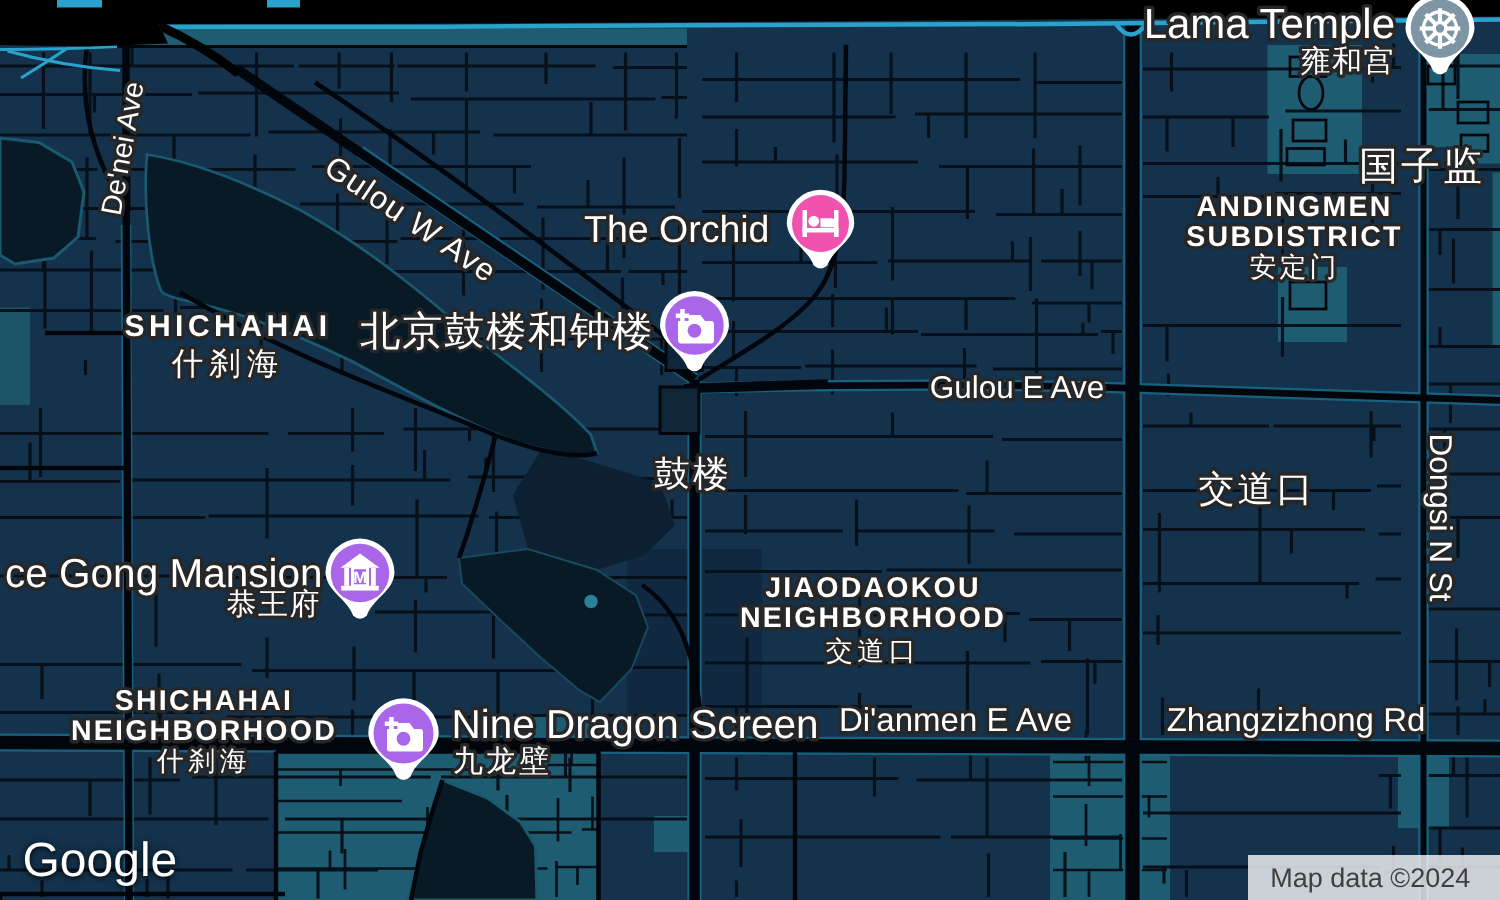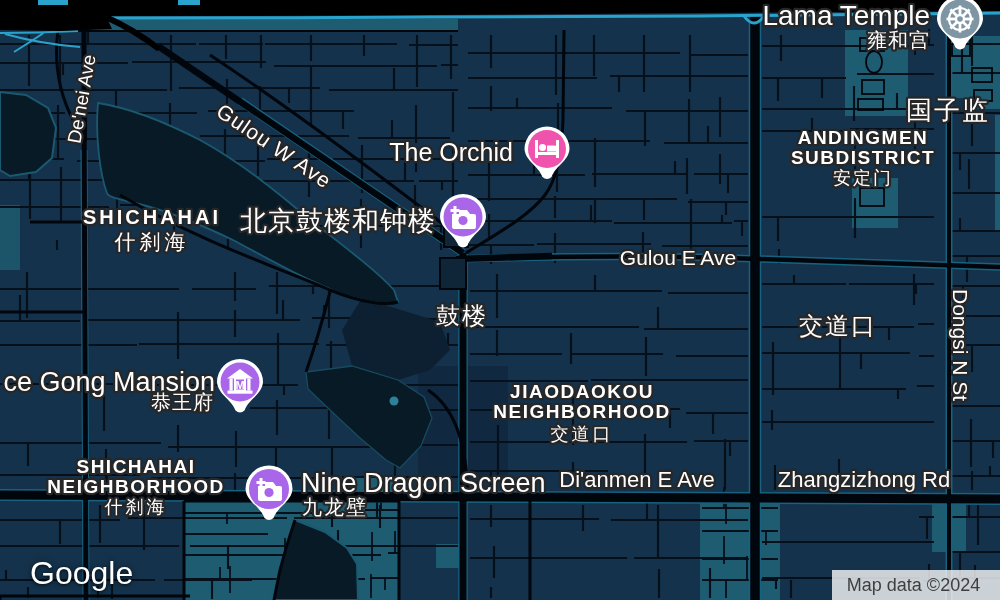--- a/index.html
+++ b/index.html
@@ -1,17 +1,17 @@
 <!DOCTYPE html>
 <html><head><meta charset="utf-8"><style>
 html,body{margin:0;padding:0;}
 body{width:1000px;height:600px;overflow:hidden;background:#14324b;font-family:"Liberation Sans",sans-serif;}
 .wrap{position:relative;width:1000px;height:600px;}
 svg{position:absolute;top:0;left:0;}
-.glogo{position:absolute;left:30px;top:555px;color:#fff;font-size:32px;font-weight:500;text-shadow:0 1px 3px rgba(0,0,0,0.65),0 0 6px rgba(0,0,0,0.4);}
+.glogo{position:absolute;left:15px;top:555px;color:#fff;font-size:32px;font-weight:500;text-shadow:0 1px 3px rgba(0,0,0,0.65),0 0 6px rgba(0,0,0,0.4);}
 .attr{position:absolute;right:0px;top:570px;width:168px;height:44px;background:rgba(255,255,255,0.78);color:#3f3f3f;font-size:18px;line-height:30px;text-align:center;padding-right:5px;box-sizing:border-box;}
 </style></head><body>
 <div class="wrap">
 <svg width="1000" height="600" viewBox="0 0 1000 600">
 
 <rect x="0" y="0" width="1000" height="600" fill="#14324b"></rect>
 
 <rect x="418" y="366" width="90" height="112" fill="#102840"></rect>
 
 <rect x="75" y="19" width="383" height="12" fill="#1e5c72"></rect>

